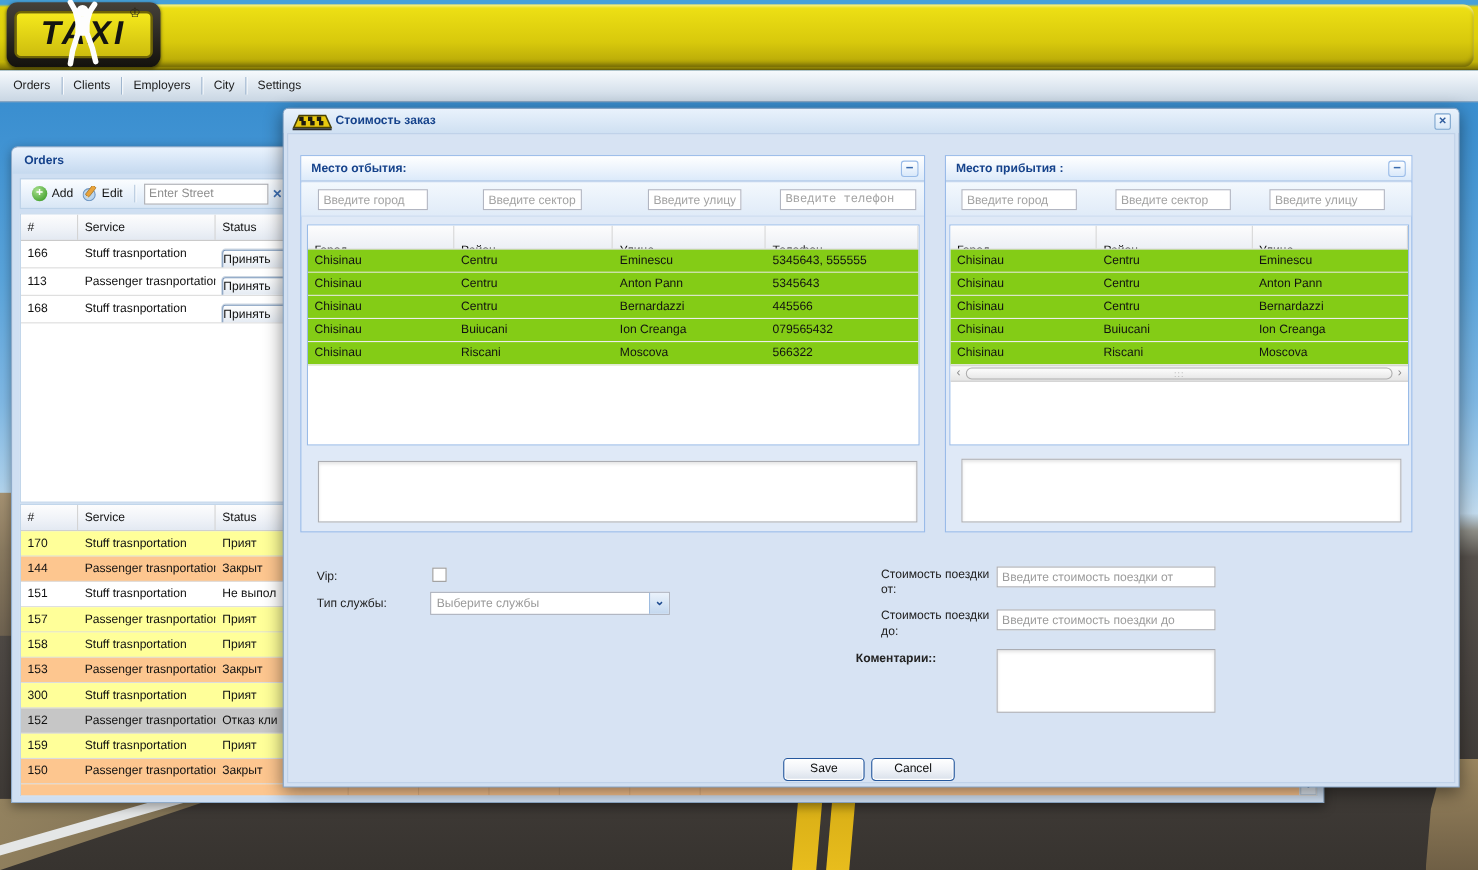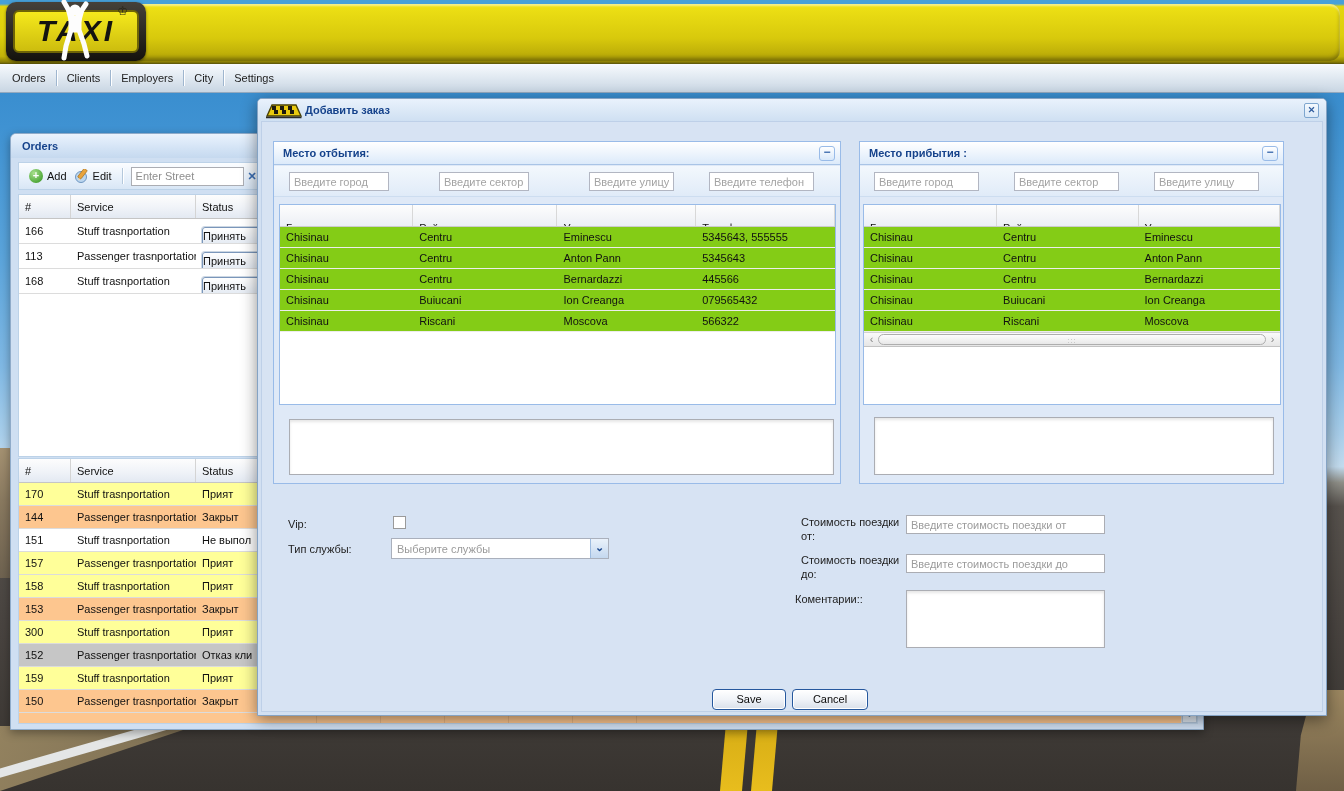--- a/index.html
+++ b/index.html
@@ -381,21 +381,21 @@
             <div class="cell c-x"></div>
           </div>
         </div>
       <div class="vscroll">
         <div class="arrow">⌄</div>
       </div>
     </div>
   </div>
 
   <div id="dialog">
-    <div class="dlg-title">Добавить заказ</div>
+    <div class="dlg-title">Стоимость заказ</div>
     <svg class="dlg-icon" viewBox="0 0 40 17">
       <path d="M4 14 L9 3 L33 3 L38 14 Z" fill="#e8c90f" stroke="#4a4205" stroke-width="1.4"></path>
       <g fill="#1c1a10">
         <rect x="9" y="4" width="4" height="4"></rect>
           <rect x="17" y="4" width="4" height="4"></rect>
           <rect x="25" y="4" width="4" height="4"></rect>
         <rect x="11" y="8" width="4" height="4"></rect>
           <rect x="19" y="8" width="4" height="4"></rect>
           <rect x="27" y="8" width="4" height="4"></rect>
       </g>
@@ -404,21 +404,21 @@
     <div class="dlg-close">✕</div>
     <div class="dlg-body"></div>
 
     <div class="panel" id="panel-dep">
       <div class="panel-header">Место отбытия:</div>
       <div class="collapse-btn">−</div>
       <div class="filter-bar" id="dep-filters">
           <input class="filter-input" placeholder="Введите город" style="left: 15px; width: 100px;">
           <input class="filter-input" placeholder="Введите сектор" style="left: 165px; width: 90px;">
           <input class="filter-input" placeholder="Введите улицу" style="left: 315px; width: 85px;">
-          <input class="filter-input" placeholder="Введите телефон" style="left: 435px; width: 105px;">
+          <input class="filter-input" placeholder="Введите телефон" style="left: 435px; width: 124px; font-family: Liberation Mono, monospace;">
         </div>
       <div class="tbl" id="tbl-dep">
         <div class="thead" id="dep-head">
             <div class="cell" style="width: 24%;">Город</div>
             <div class="cell" style="width: 26%;">Район</div>
             <div class="cell" style="width: 25%;">Улица</div>
             <div class="cell" style="width: 25%;">Телефон</div>
           </div>
         <div id="dep-body">
             <div class="trow">
@@ -517,20 +517,20 @@
       <div class="combo-text">Выберите службы</div>
       <div class="combo-btn">⌄</div>
     </div>
 
     <div class="flabel" style="left:543px;top:416px;width:100px;">Стоимость поездки от:</div>
     <input class="txt-input" style="left: 648px; top: 416px; width: 199px;" placeholder="Введите стоимость поездки от">
 
     <div class="flabel" style="left:543px;top:454px;width:100px;">Стоимость поездки до:</div>
     <input class="txt-input" style="left: 648px; top: 455px; width: 199px;" placeholder="Введите стоимость поездки до">
 
-    <div class="flabel" style="left:537px;top:493px;width:100px;">Коментарии::</div>
+    <div class="flabel" style="left:520px;top:493px;width:100px;font-weight:bold;">Коментарии::</div>
     <div class="memo" style="left:648px;top:491px;width:199px;height:58px;"></div>
 
     <div class="btn" id="btn-save">Save</div>
     <div class="btn" id="btn-cancel">Cancel</div>
   </div>
 
 </div>
 
 </body></html>

